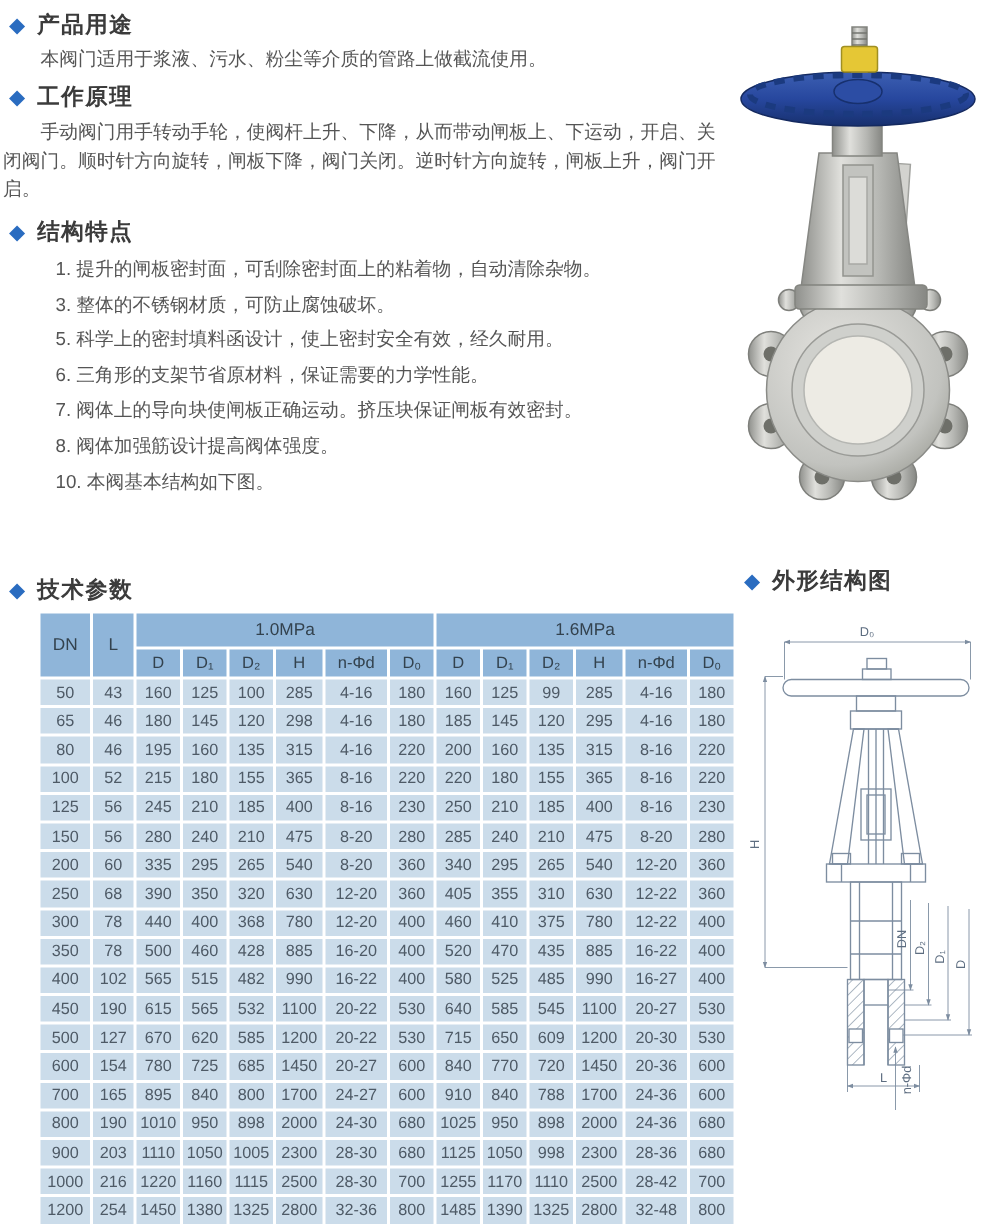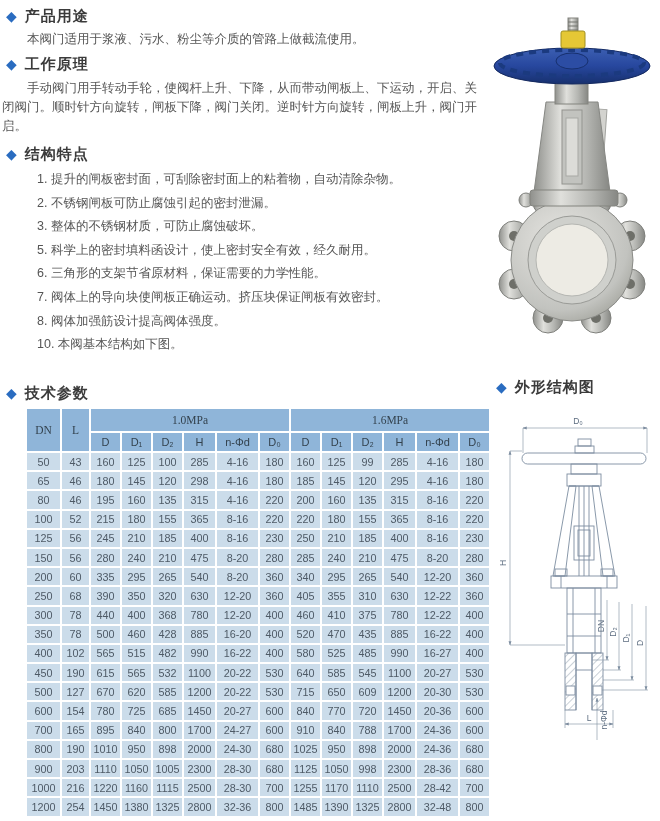--- a/index.html
+++ b/index.html
@@ -24,21 +24,21 @@
   
   table.ptable {
     position:absolute; left:25px; top:407px; width:465px;
     border-collapse:separate; border-spacing:2px; table-layout:fixed;
     background:#ffffff; font-size:11px;
   }
   table.ptable th {
     background:#8fb5d9; color:#33424e; font-weight:normal;
     text-align:center; padding:0; overflow:hidden;
   }
-  table.ptable tr.hrow1 th { height:22px; font-size:11.5px;font-family:Liberation Serif, serif; }
+  table.ptable tr.hrow1 th { height:22px; font-size:11.5px; }
   table.ptable tr.hrow2 th { height:18px; }
   table.ptable th.span2 { font-size:12px; }
   table.ptable td {
     background:#cbdcea; color:#4e5a66; text-align:center; height:17.2px;
     padding:0; white-space:nowrap; overflow:hidden; font-size:10.8px;
   }
   
   .photo-wrap { position:absolute; left:488px; top:6px; width:172px; height:366px; }
   .outline-head { position:absolute; left:496px; top:378px; }
   .drawing-wrap { position:absolute; left:495px; top:408px; width:165px; height:411px; }
@@ -60,21 +60,20 @@
     <span>工作原理</span>
   </div>
   <div class="body-text indent" style="left:2px; top:79px; width:487px;">手动阀门用手转动手轮，使阀杆上升、下降，从而带动闸板上、下运动，开启、关闭阀门。顺时针方向旋转，闸板下降，阀门关闭。逆时针方向旋转，闸板上升，阀门开启。</div>
 
   <div class="sec-head" style="top:145px;">
     <span class="diamond">◆</span>
     <span>结构特点</span>
   </div>
   <ul class="feature-list">
     <li>1. 提升的闸板密封面，可刮除密封面上的粘着物，自动清除杂物。</li>
-    <li>2. 不锈钢闸板可防止腐蚀引起的密封泄漏。</li>
     <li>3. 整体的不锈钢材质，可防止腐蚀破坏。</li>
     <li>5. 科学上的密封填料函设计，使上密封安全有效，经久耐用。</li>
     <li>6. 三角形的支架节省原材料，保证需要的力学性能。</li>
     <li>7. 阀体上的导向块使闸板正确运动。挤压块保证闸板有效密封。</li>
     <li>8. 阀体加强筋设计提高阀体强度。</li>
     <li>10. 本阀基本结构如下图。</li>
   </ul>
 
   <div class="sec-head" style="top:384px;">
     <span class="diamond">◆</span>

